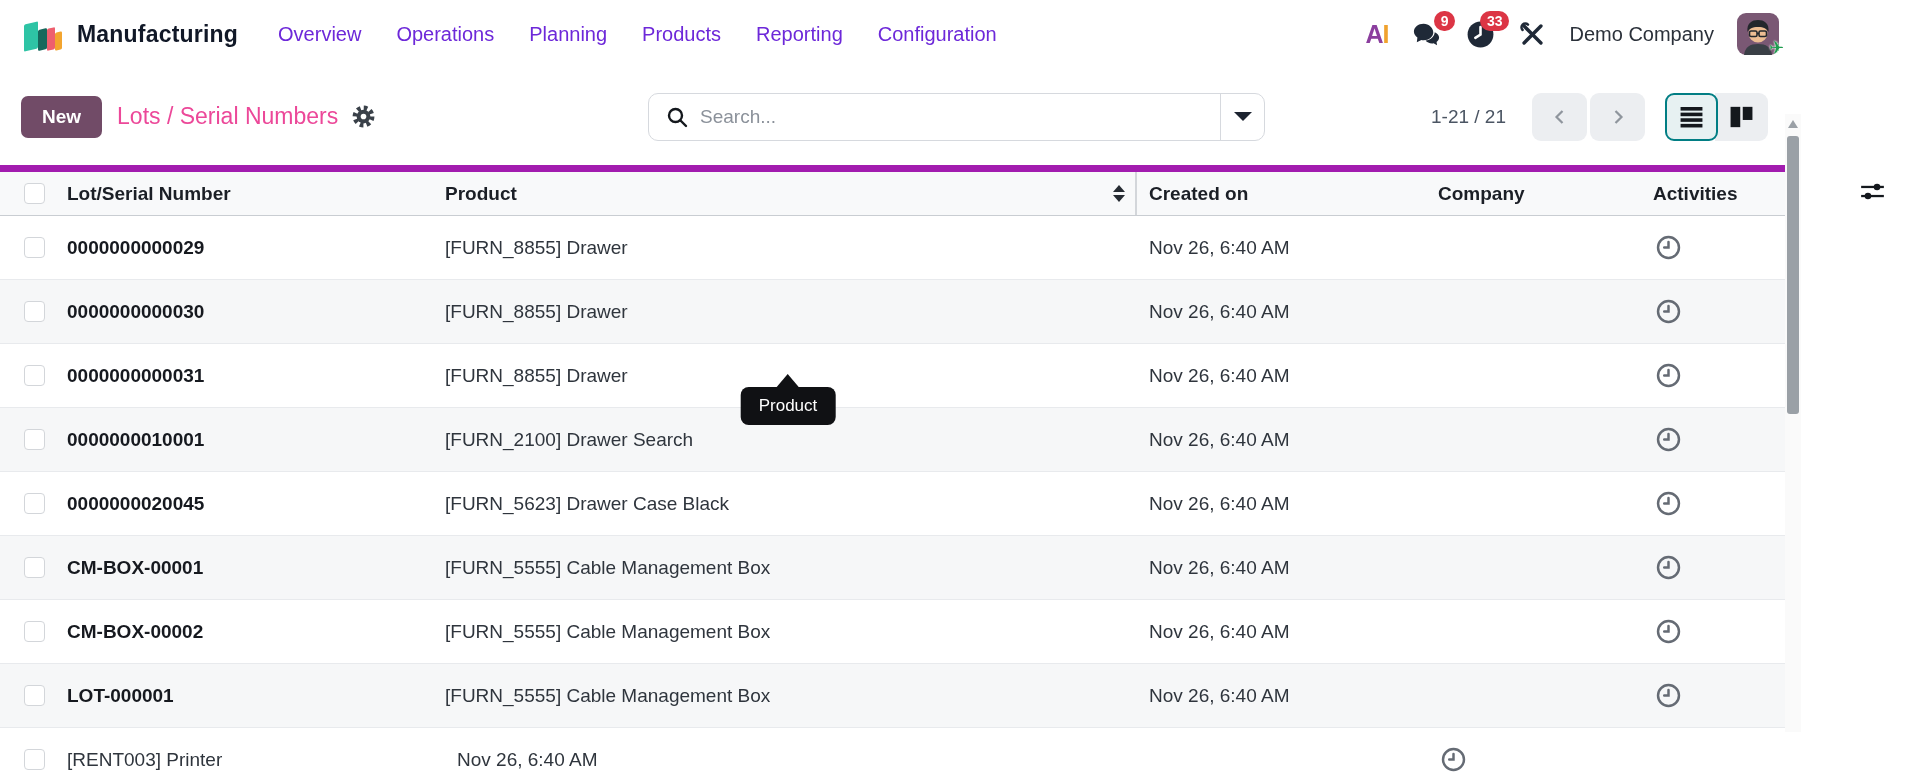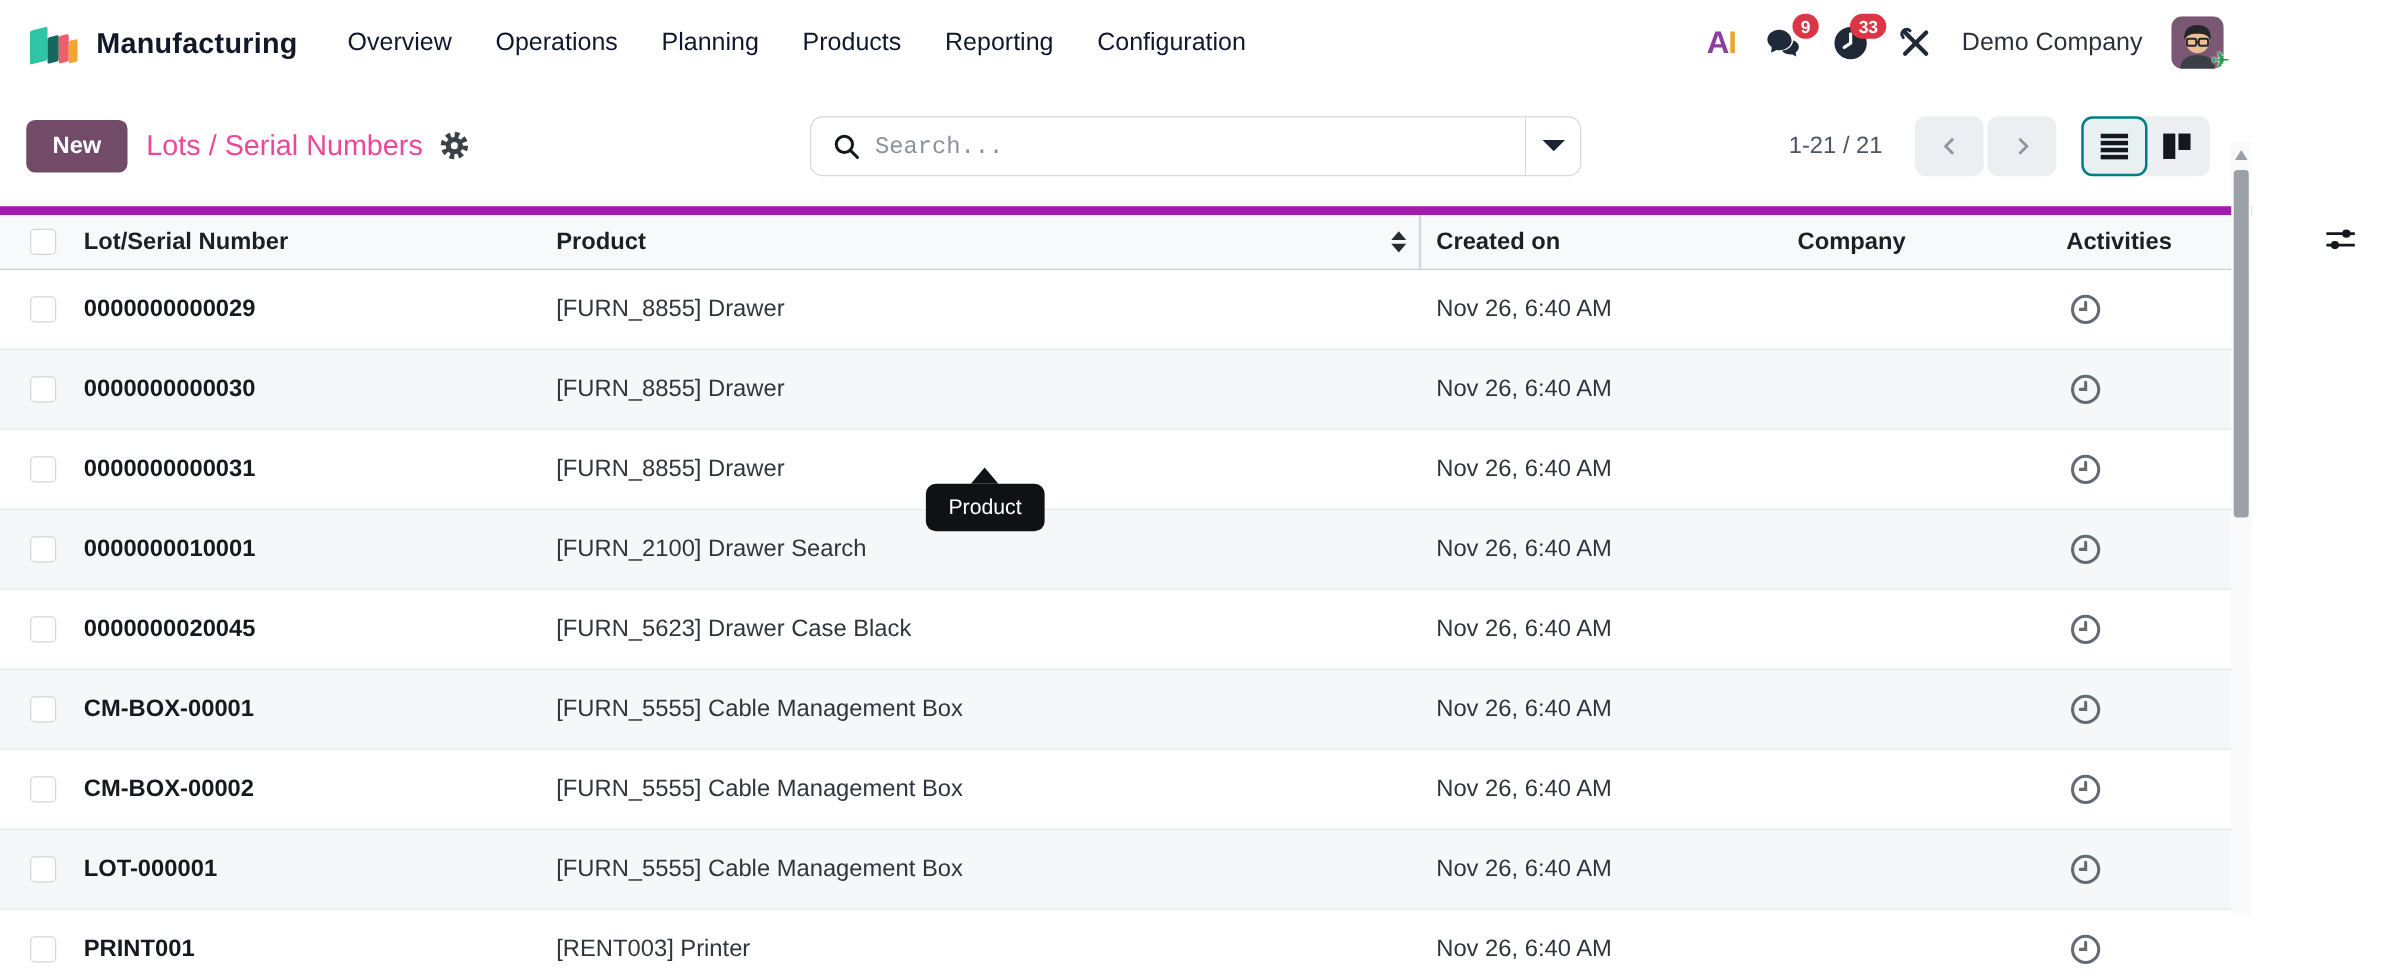--- a/index.html
+++ b/index.html
@@ -16,21 +16,21 @@
   
   .navbar{height:68px;display:flex;align-items:center;padding:0 22px;background:#fff;}
   .brand{display:flex;align-items:center;gap:13px;margin-right:40px;cursor:pointer;}
   .logo{position:relative;width:42px;height:40px;}
   .logo span{position:absolute;bottom:4px;transform:skewY(-14deg);border-radius:1.5px;}
   .l1{left:2px;width:14px;height:27px;background:#2ec4a5;}
   .l2{left:16px;width:9px;height:21px;background:#17685c;}
   .l3{left:25px;width:8px;height:22px;background:#ee5f6e;}
   .l4{left:33px;width:7px;height:18px;background:#f3a52f;}
   .brand-name{font-size:23px;font-weight:700;color:#111827;letter-spacing:.2px;}
-  .nav-menu{display:flex;gap:35px;font-size:20px;color:#0f172a;}
+  .nav-menu{display:flex;gap:35px;font-size:20px;color:#6d28d9;}
   .nav-item{cursor:pointer;white-space:nowrap;}
   .nav-right{margin-left:auto;display:flex;align-items:center;gap:23px;}
   .icon-wrap{position:relative;display:flex;align-items:center;cursor:pointer;}
   .badge{position:absolute;top:-8px;right:-13px;background:var(--badge-red);color:#fff;
     font-size:14px;font-weight:700;border-radius:12px;padding:3px 7px;line-height:1;}
   .ai-ic{font-size:25px;font-weight:800;letter-spacing:-1px;}
   .ai-a{color:#8b3e9e;}
   .ai-i{color:#f0a22e;}
   .company-name{font-size:20px;color:#2b313a;white-space:nowrap;cursor:pointer;}
   .avatar{position:relative;width:42px;height:42px;cursor:pointer;}
@@ -43,21 +43,21 @@
     display:flex;align-items:center;gap:15px;}
   .btn-new{height:42px;padding:0 21px;border:none;border-radius:7px;background:var(--primary);
     color:#fff;font-size:19px;font-weight:600;font-family:inherit;cursor:pointer;}
   .view-title{font-size:23px;color:#ec4899;white-space:nowrap;}
   .gear{display:flex;align-items:center;cursor:pointer;margin-left:-2px;}
 
   .search{position:absolute;left:648px;top:50%;transform:translateY(-50%);width:617px;height:48px;
     border:1px solid #d6d9de;border-radius:10px;display:flex;align-items:center;background:#fff;}
   .mag{margin:0 11px 0 16px;display:flex;}
   .search input{flex:1;border:none;outline:none;font-size:19px;color:#701a75;
-    font-family:Liberation Mono, monospace;background:transparent;height:100%;}
+    font-family:Liberation Sans, sans-serif;background:transparent;height:100%;}
   .search input::placeholder{color:#8b919a;}
   .caret-btn{width:44px;height:100%;border-left:1px solid #d6d9de;display:flex;
     align-items:center;justify-content:center;cursor:pointer;border-radius:0 10px 10px 0;}
   .caret-down{width:0;height:0;border-left:9px solid transparent;border-right:9px solid transparent;
     border-top:9px solid #1c2330;}
 
   .cp-right{position:absolute;right:33px;top:50%;transform:translateY(-50%);
     display:flex;align-items:center;gap:20px;}
   .pager-text{font-size:19px;color:#4b5563;white-space:nowrap;margin-right:6px;}
   .pg-btns{display:flex;gap:3px;}
@@ -406,21 +406,20 @@
                 <path d="M12 7v5h-3.8"></path>
         </svg>
       </button>
     </div>
     <div></div>
   </div>
         <div class="trow">
     <div class="cell-check">
       <div class="checkbox"></div>
     </div>
-    <div class="cell-lot">PRINT001</div>
     <div class="cell-product">[RENT003] Printer</div>
     <div class="cell-created pl12">Nov 26, 6:40 AM</div>
     <div class="cell-company"></div>
     <div class="cell-activity">
       <button class="clock-btn">
         <svg width="27" height="27" viewBox="0 0 24 24" fill="none" stroke="#656b74" stroke-width="2.2" stroke-linecap="round">
           <circle cx="12" cy="12" r="9.3"></circle>
                 <path d="M12 7v5h-3.8"></path>
         </svg>
       </button>

